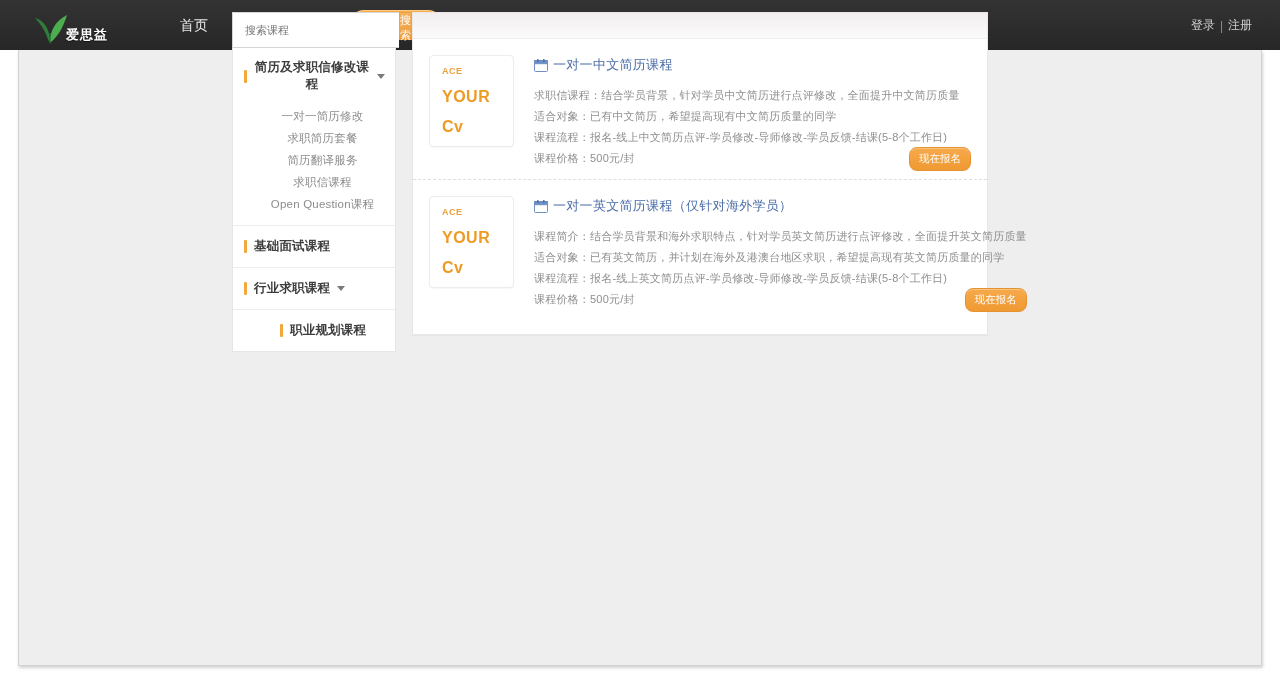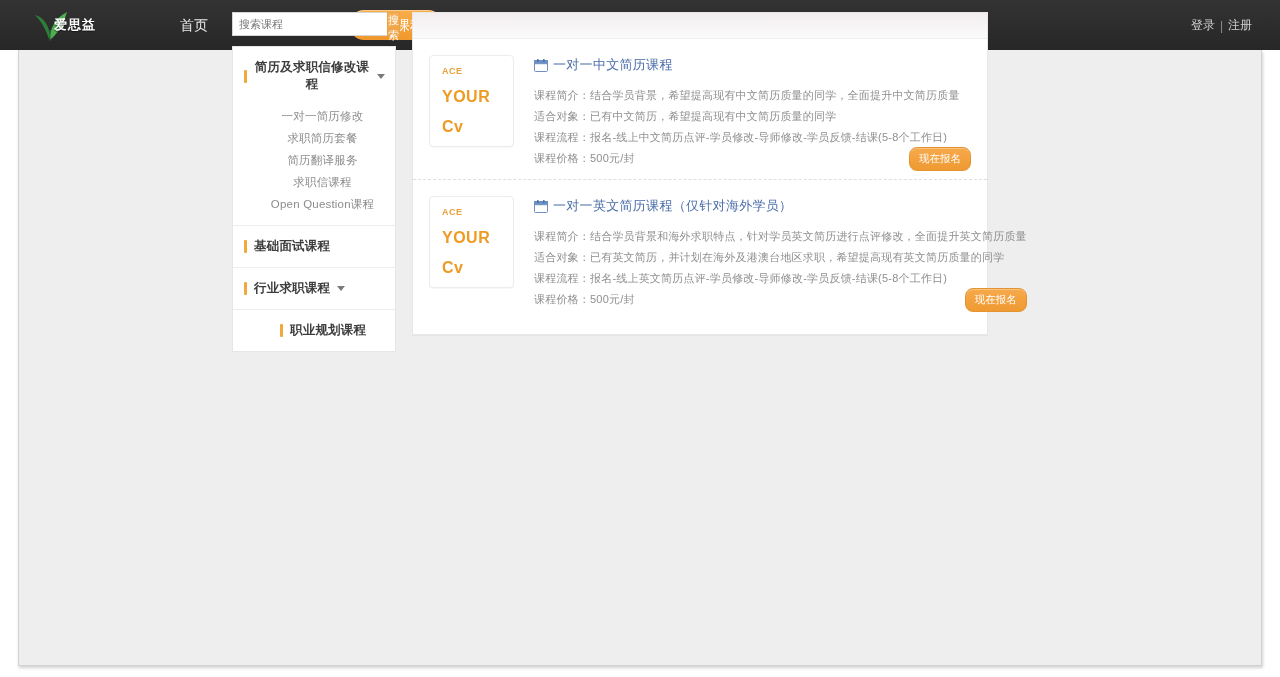--- a/index.html
+++ b/index.html
@@ -17,23 +17,24 @@
 
   
   .topbar {
     position: absolute; left: 0; top: 0;
     width: 1280px; height: 50px;
     background: #2b2b2b;
     background: linear-gradient(#333333, #272727);
     display: flex; align-items: center;
   }
   .logo-wrap {
-    display: flex; align-items: center;
+    display: flex; align-items: flex-end;
     margin-left: 30px; width: 90px; height: 40px;
     position: relative;
+    gap: 12px;
   }
   .leaf-icon { width: 40px; height: 34px; display: block; }
   .logo-text {
     font-size: 13px; color: #ffffff; font-weight: bold;
     letter-spacing: 1px; margin-left: -16px; margin-bottom: 1px;
     text-shadow: 0 1px 1px rgba(0,0,0,.6);
   }
   .nav {
     display: flex; align-items: center; margin-left: 35px; height: 50px;
   }
@@ -67,23 +68,23 @@
 
   
   .sidebar {
     position: absolute; left: 232px; top: 12px;
     width: 164px;
   }
   .search-row {
     display: flex; width: 164px; height: 24px; margin-bottom: 10px;
   }
   .search-input {
-    flex: 1; height: 24px; border: 1px solid #d5d5d5; border-right: none;
+    flex: 1; height: 36px; border: 1px solid #d5d5d5; border-right: none;
     background: #ffffff; font-size: 11px; color: #999999;
-    padding: 0 6px; outline: none;
+    padding: 0 12px; outline: none;
     font-family: "Liberation Sans", sans-serif;
   }
   .search-btn {
     width: 38px; height: 24px; border: 1px solid #e8a44a;
     background: linear-gradient(#f5b15c, #efa040);
     color: #ffffff; font-size: 11px; cursor: pointer;
     font-family: "Liberation Sans", sans-serif;
   }
   .side-card {
     background: #ffffff;
@@ -265,21 +266,21 @@
         <div class="course-body">
           <div class="course-title-row">
             <svg class="cal-icon" viewBox="0 0 14 13">
               <rect x="0.5" y="1.5" width="13" height="11" rx="1" fill="#ffffff" stroke="#6d8fc4"></rect>
               <rect x="0.5" y="1.5" width="13" height="3.2" fill="#6d8fc4" stroke="#6d8fc4"></rect>
               <rect x="3" y="0" width="1.6" height="3" rx=".6" fill="#4c6ea8"></rect>
               <rect x="9" y="0" width="1.6" height="3" rx=".6" fill="#4c6ea8"></rect>
             </svg>
             <span class="course-title">一对一中文简历课程</span>
           </div>
-          <div class="course-line">课程简介：结合学员背景，希望提高现有中文简历质量的同学，全面提升中文简历质量</div>
+          <div class="course-line">求职信课程：结合学员背景，针对学员中文简历进行点评修改，全面提升中文简历质量</div>
           <div class="course-line">适合对象：已有中文简历，希望提高现有中文简历质量的同学</div>
           <div class="course-line">课程流程：报名-线上中文简历点评-学员修改-导师修改-学员反馈-结课(5-8个工作日)</div>
           <div class="course-line">课程价格：500元/封</div>
           <button class="enroll-btn">现在报名</button>
         </div>
       </div>
 
       <div class="course-item">
         <div class="thumb">
           <span class="l1">ACE</span>

